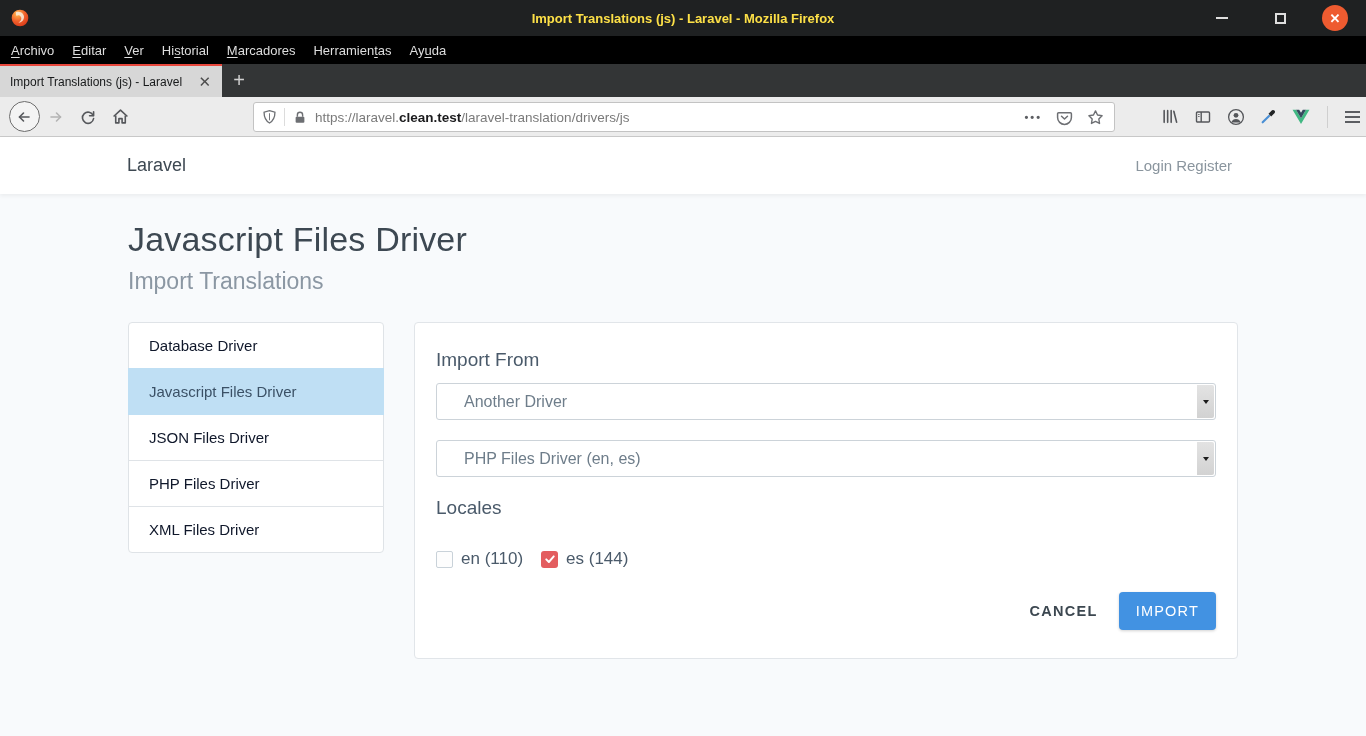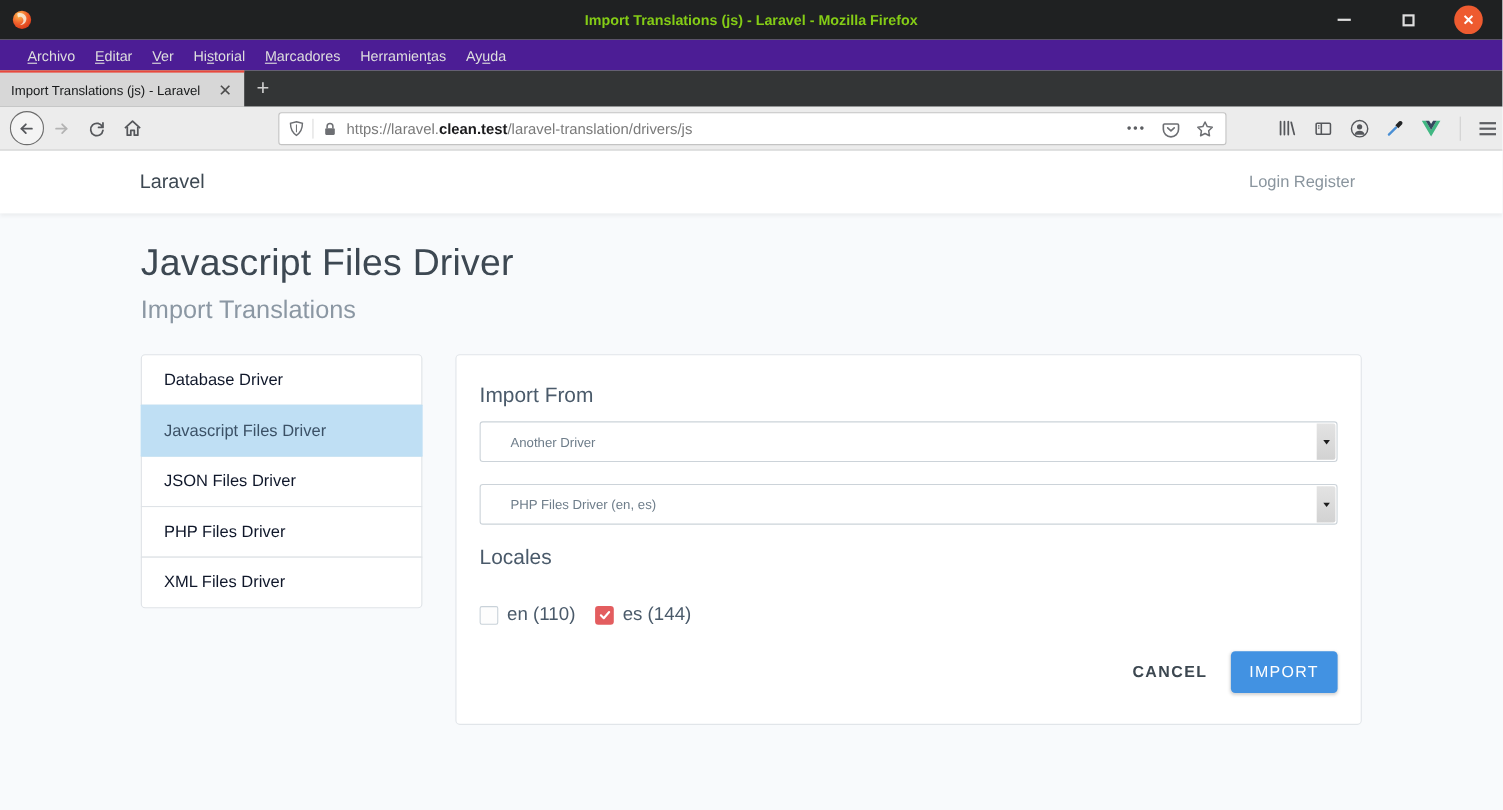--- a/index.html
+++ b/index.html
@@ -1,27 +1,27 @@
 <!DOCTYPE html>
 <html><head>
 <meta charset="utf-8">
 <style>
   * { margin:0; padding:0; box-sizing:border-box; }
   html,body { width:1366px; height:736px; overflow:hidden; font-family:"Liberation Sans", sans-serif; background:#f8fafc; }
 
   
   .titlebar { height:36px; background:#1f2122; display:flex; align-items:center; padding:0 10px; position:relative; }
   .ff-logo { width:20px; height:20px; }
-  .win-title { position:absolute; left:0; right:0; text-align:center; color:#84cc16; font-size:13px; font-weight:700; pointer-events:none; }
+  .win-title { position:absolute; left:0; right:0; text-align:center; color:#fde047; font-size:13px; font-weight:700; pointer-events:none; }
   .win-controls { margin-left:auto; display:flex; align-items:center; gap:26px; padding-right:8px; z-index:2; }
   .win-min { width:12px; height:2px; background:#dedede; }
   .win-max { width:11px; height:11px; border:2px solid #dedede; }
   .win-close { width:26px; height:26px; border-radius:50%; background:#ee5b30; color:#fff; display:flex; align-items:center; justify-content:center; font-size:13px; font-weight:700; }
 
-  .menubar { height:28px; background:#4c1d95; display:flex; align-items:center; padding-left:16px; }
+  .menubar { height:28px; background:#000000; display:flex; align-items:center; padding-left:2px; }
   .menu-item { color:#dedede; font-size:13px; padding:0 9px; height:100%; display:flex; align-items:center; }
   .accel { text-decoration:underline; text-underline-offset:2px; }
 
   .tabbar { height:33px; background:#333536; display:flex; align-items:stretch; }
   .tab { width:222px; background:#d7d7d7; border-top:2px solid #e8483d; display:flex; align-items:center; padding:0 8px 0 10px; }
   .tab-title { flex:1; font-size:12px; color:#17191a; white-space:nowrap; overflow:hidden; }
   .tab-close { color:#4d4d4d; font-size:15px; padding:0 3px; }
   .newtab { width:34px; display:flex; align-items:center; justify-content:center; color:#d0d0d0; font-size:20px; font-weight:300; }
 
   .navtoolbar { height:40px; background:#ececec; border-bottom:1px solid #c9c9c9; display:flex; align-items:center; padding:0 8px; position:relative; }
@@ -51,21 +51,21 @@
 
   .content-row { display:flex; gap:30px; margin-top:27px; }
   .driver-list { width:256px; display:flex; flex-direction:column; }
   .list-item { background:#fff; border:1px solid #dfe3e7; padding:14px 20px; font-size:15px; color:#0f172a; margin-top:-1px; }
   .list-item:first-child { margin-top:0; border-radius:4px 4px 0 0; }
   .list-item:last-child { border-radius:0 0 4px 4px; }
   .list-item.active { background:#bfdff4; border-color:#bfdff4; color:#3b5166; position:relative; z-index:1; }
 
   .card { flex:1; background:#fff; border:1px solid #e1e5e9; border-radius:4px; padding:26px 21px 21px; height:337px; }
   .form-label { font-size:19px; color:#4a5a6a; }
-  .select { margin:12px 0 20px; height:37px; border:1px solid #ccd3d9; border-radius:3px; background:#fff; display:flex; align-items:center; padding:0 40px 0 27px; font-size:12px; color:#6e7d8a; position:relative; }
+  .select { margin:12px 0 20px; height:37px; border:1px solid #ccd3d9; border-radius:3px; background:#fff; display:flex; align-items:center; padding:0 40px 0 27px; font-size:16px; color:#6e7d8a; position:relative; }
   .select-strip { position:absolute; right:1px; top:1px; bottom:1px; width:17px; background:linear-gradient(#e3e3e3,#d2d2d2); border-radius:0 2px 2px 0; display:flex; align-items:center; justify-content:center; }
   .caret-down { width:0; height:0; border-left:3.5px solid transparent; border-right:3.5px solid transparent; border-top:4.5px solid #1c1c1c; }
 
   .locales-row { display:flex; align-items:center; margin-top:30px; }
   .locale-option { display:flex; align-items:center; margin-right:18px; }
   .checkbox { width:17px; height:17px; border:1px solid #c9d2d9; border-radius:2px; background:#fdfdfd; display:flex; align-items:center; justify-content:center; }
   .checkbox.checked { background:#e35d5f; border:none; border-radius:3px; }
   .locale-label { margin-left:8px; font-size:17px; color:#4a5a6a; }
 
   .actions { display:flex; justify-content:flex-end; align-items:center; margin-top:23px; gap:17px; }

